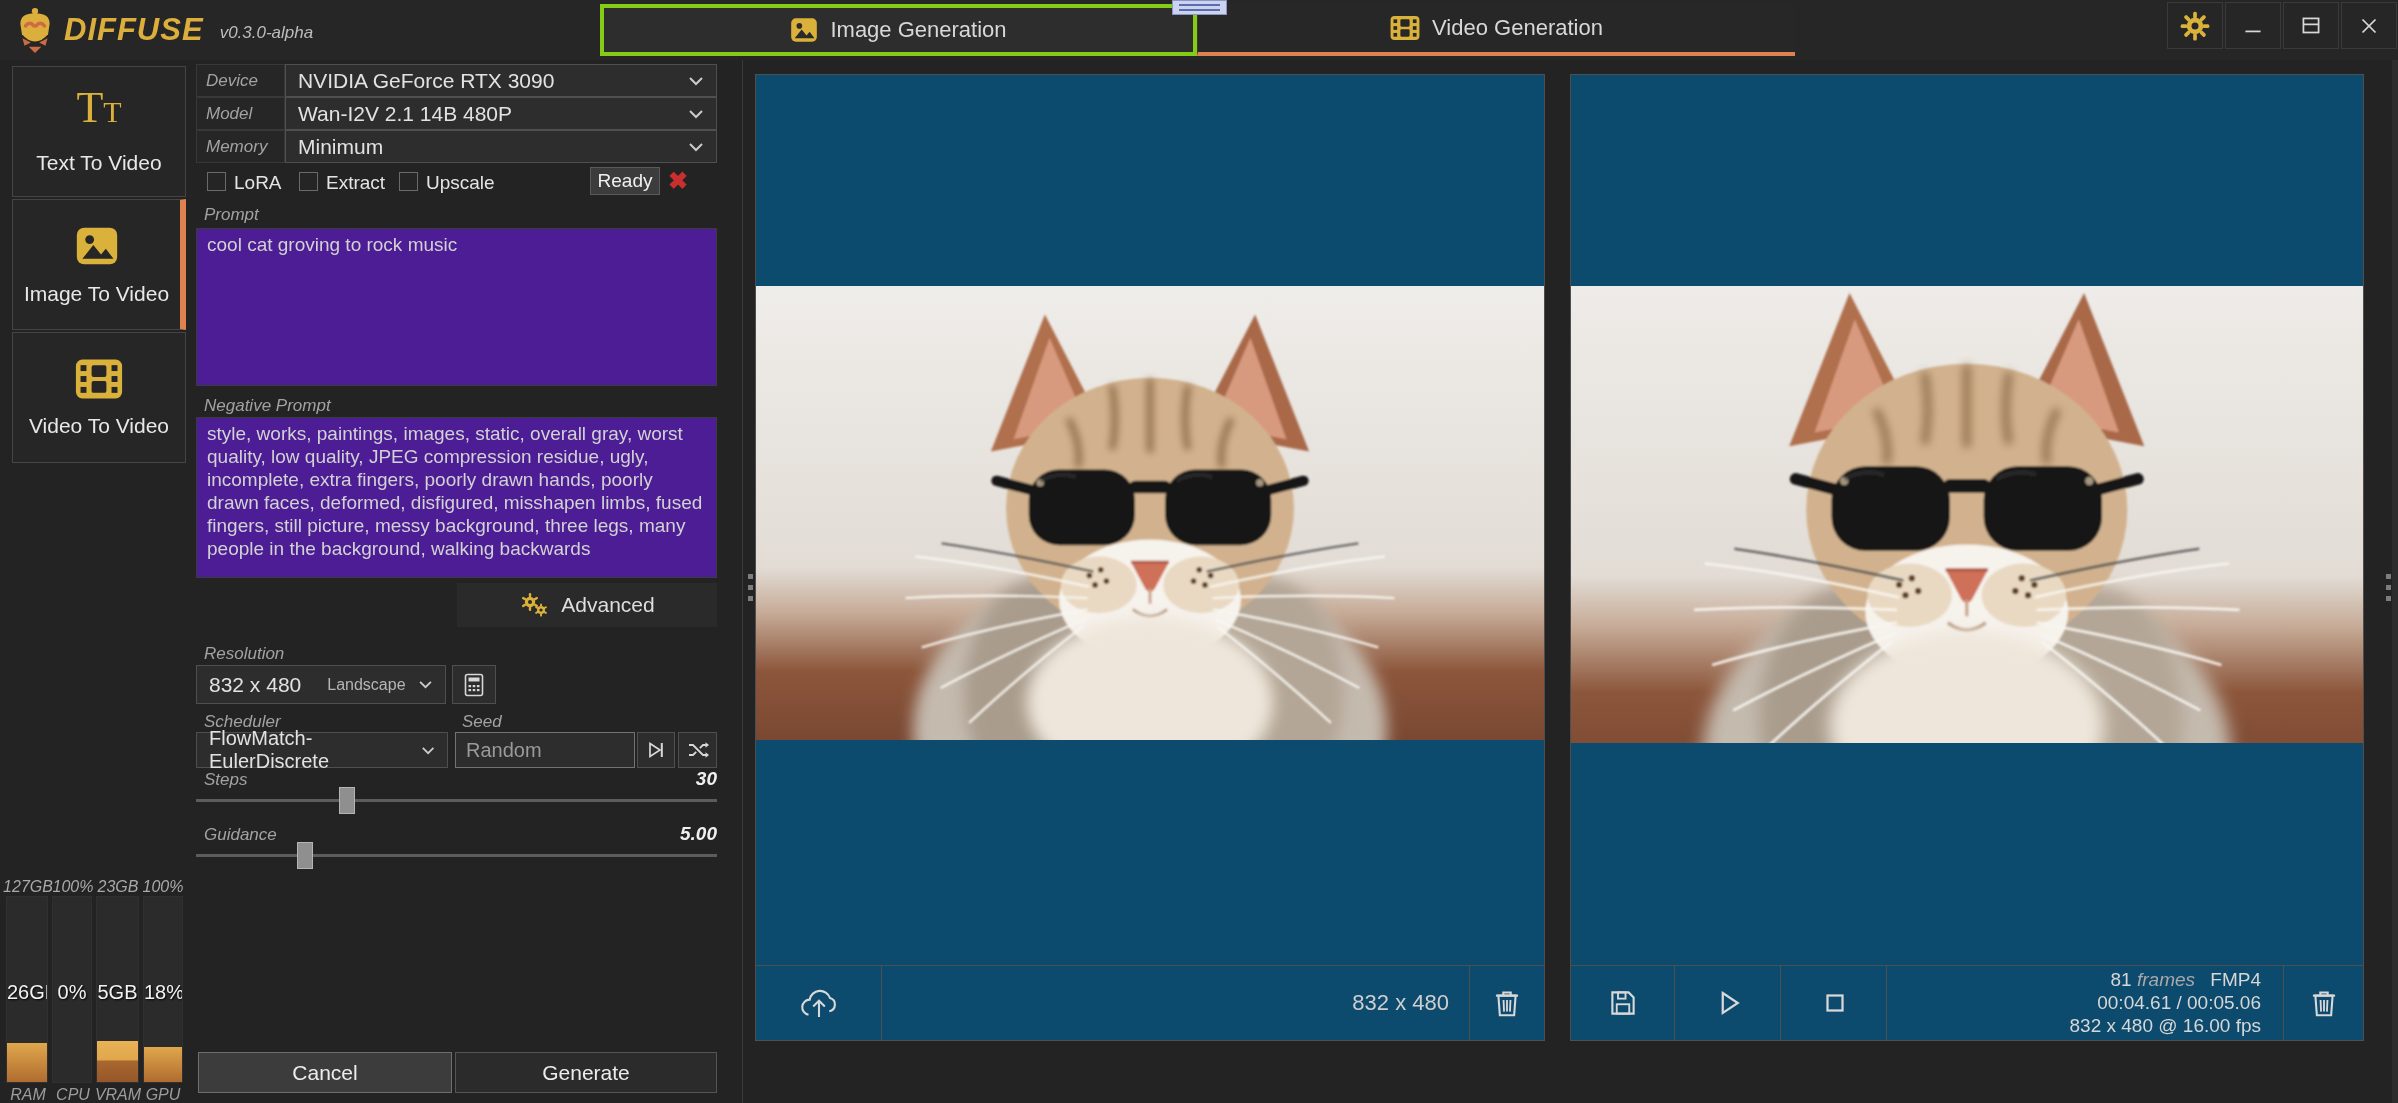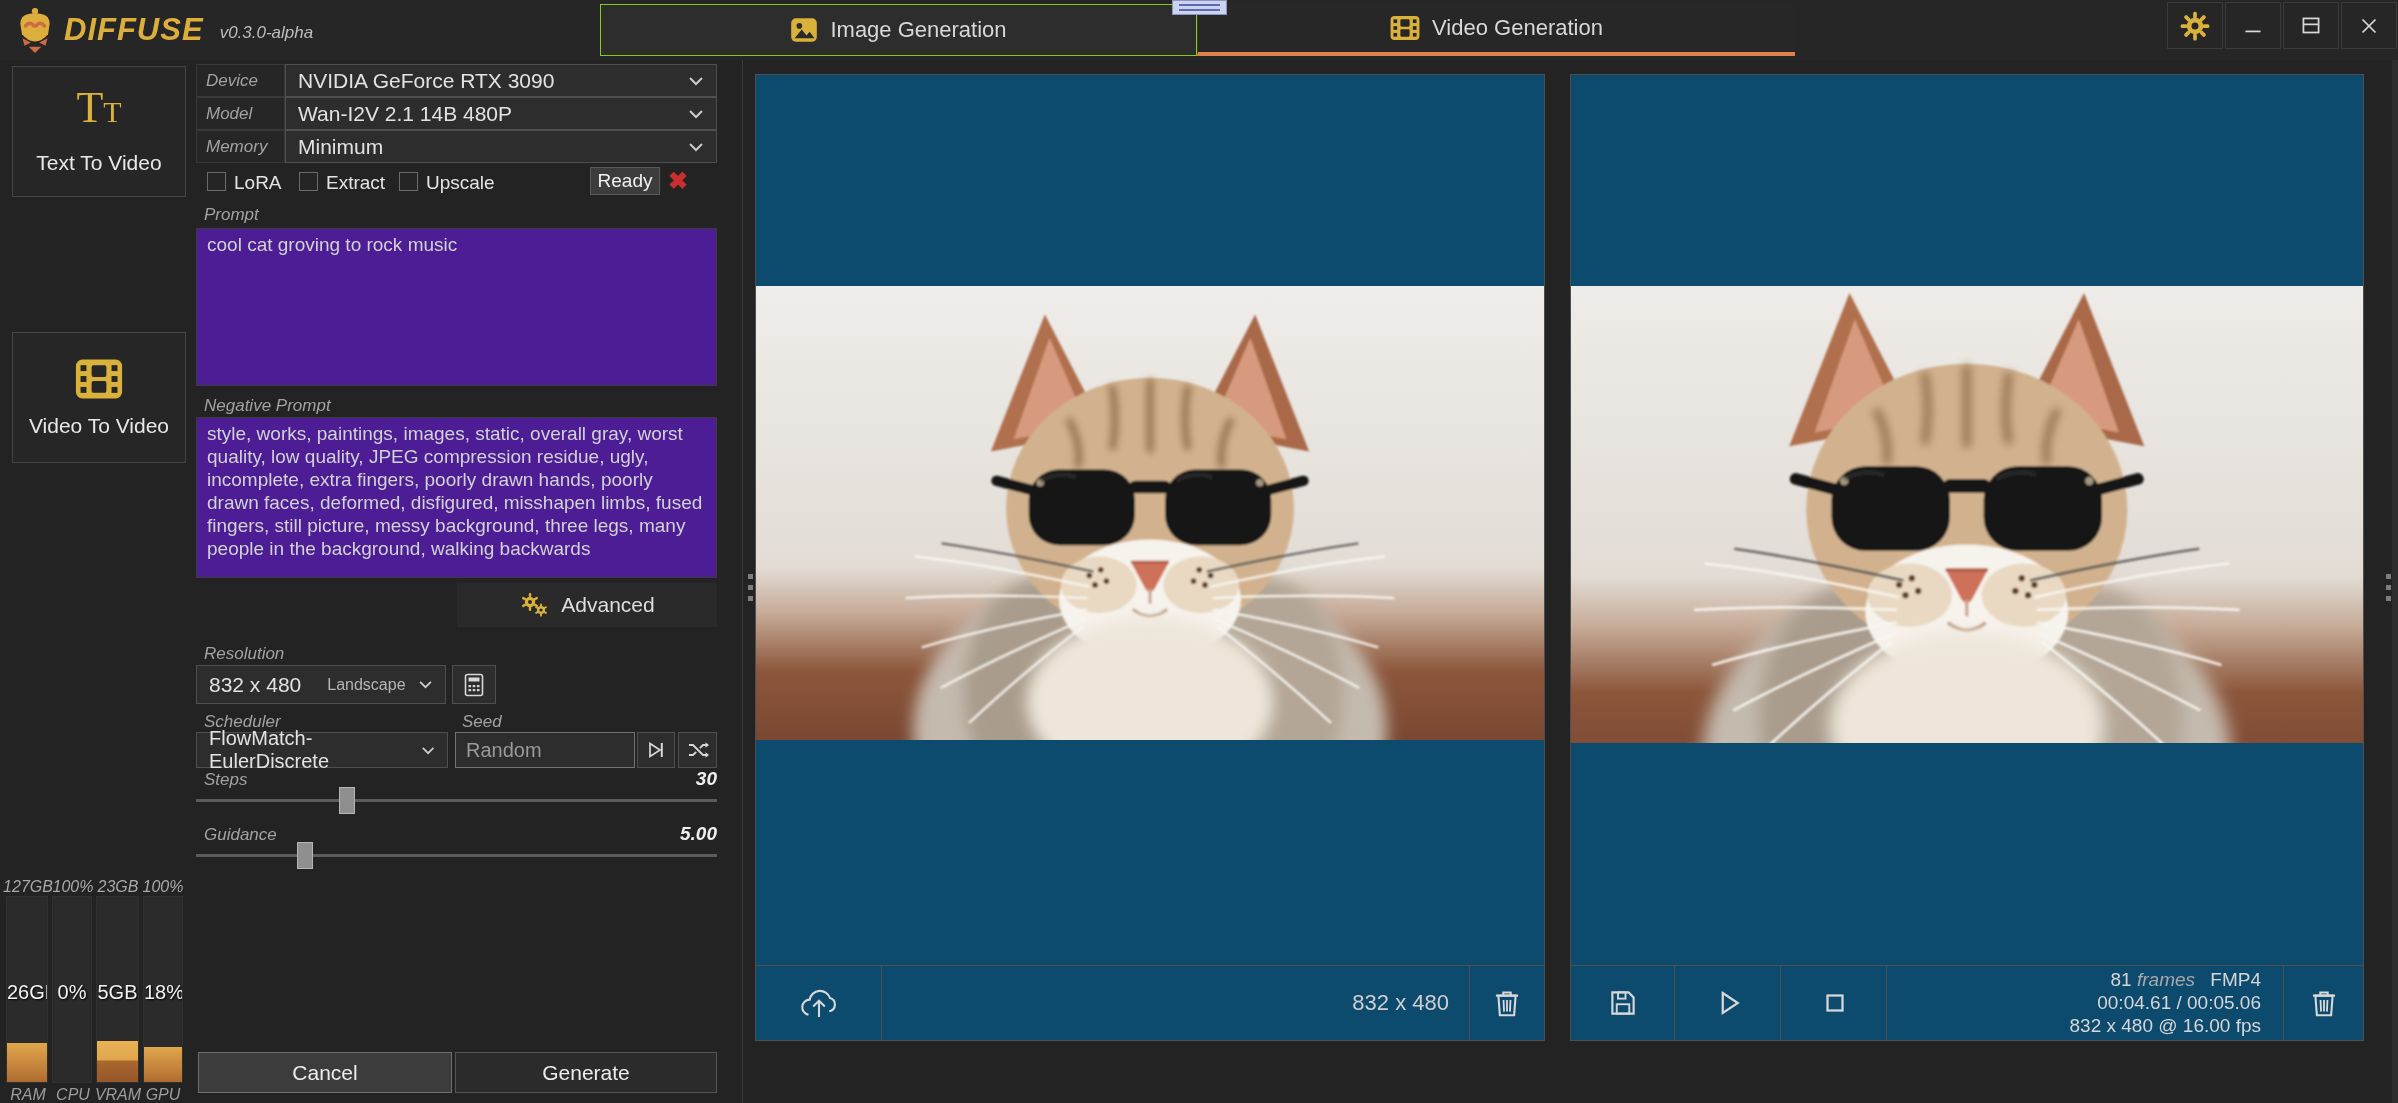--- a/index.html
+++ b/index.html
@@ -7,21 +7,21 @@
        font-family:"Liberation Sans", sans-serif;color:#dcdcdc;}
   .abs{position:absolute;}
 
   
   .topbar{left:0;top:0;width:2398px;height:60px;background:#262627;}
   .logo-wrap{left:14px;top:8px;height:44px;display:flex;align-items:center;gap:8px;}
   .logo-text{font-size:31px;font-weight:bold;font-style:italic;color:#dcae3c;letter-spacing:1px;}
   .logo-version{font-size:17px;font-style:italic;color:#bdbdbd;margin-left:8px;margin-top:6px;}
   .tab{top:4px;height:52px;display:flex;align-items:center;justify-content:center;gap:12px;
        font-size:22px;color:#d8d8d8;box-sizing:border-box;cursor:pointer;}
-  .tab-image{left:600px;width:597px;background:#2d2d2e;border:1px solid #84cc16;}
+  .tab-image{left:600px;width:597px;background:#2d2d2e;border:4px solid #84cc16;}
   .tab-video{left:1197px;width:598px;background:#272728;border-left:1px solid #3a3a3b;
              border-bottom:4px solid #e0824f;}
   .drag-handle{left:1172px;top:0;width:55px;height:15px;background:#ccd3ee;border:1px solid #8b95c3;
                box-sizing:border-box;z-index:5;}
   .drag-handle i{display:block;height:2px;background:#5c6cae;margin:3px 6px 0 6px;}
   .winbtn{top:2px;width:56px;height:47px;background:#262627;border:1px solid #3a3a3b;box-sizing:border-box;
           display:flex;align-items:center;justify-content:center;cursor:pointer;}
 
   
   .modebtn{left:12px;width:174px;height:131px;background:#262627;border:1px solid #454545;
@@ -165,20 +165,28 @@
       <svg width="26" height="26" viewBox="0 0 24 24">
         <line x1="6" y1="6" x2="18" y2="18" stroke="#d8d8d8" stroke-width="1.6"></line>
         <line x1="18" y1="6" x2="6" y2="18" stroke="#d8d8d8" stroke-width="1.6"></line>
       </svg>
     </div>
   </div>
 
   <div class="abs modebtn" style="top:66px;">
     <span class="tt-icon"><span class="big">T</span><span class="small">T</span></span>
     <span class="lab">Text To Video</span>
+  </div>
+  <div class="abs modebtn active" style="top:199px;">
+    <svg width="46" height="44" viewBox="0 0 24 24">
+      <rect x="1" y="2" width="22" height="20" rx="4" fill="#d9b13b"></rect>
+      <circle cx="8" cy="8.5" r="2.4" fill="#262627"></circle>
+      <path d="M4,19 l6,-7.5 4.2,5.2 2.6,-3.2 4.2,5.5 Z" fill="#262627"></path>
+    </svg>
+    <span class="lab">Image To Video</span>
   </div>
   <div class="abs modebtn" style="top:332px;">
     <svg width="48" height="42" viewBox="0 0 26 22">
       <rect x="0.5" y="0.5" width="25" height="21" rx="3.5" fill="#d9b13b"></rect>
       <rect x="3" y="3.5" width="3.2" height="3.2" fill="#262627"></rect>
       <rect x="3" y="9.4" width="3.2" height="3.2" fill="#262627"></rect>
       <rect x="3" y="15.3" width="3.2" height="3.2" fill="#262627"></rect>
       <rect x="19.8" y="3.5" width="3.2" height="3.2" fill="#262627"></rect>
       <rect x="19.8" y="9.4" width="3.2" height="3.2" fill="#262627"></rect>
       <rect x="19.8" y="15.3" width="3.2" height="3.2" fill="#262627"></rect>

